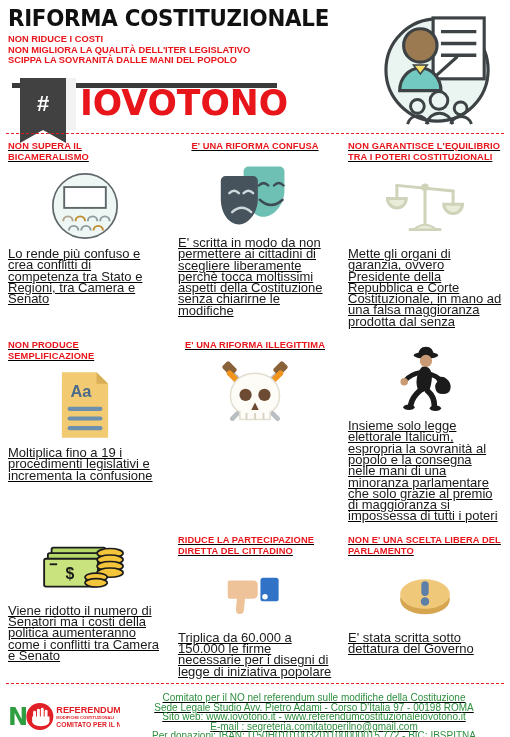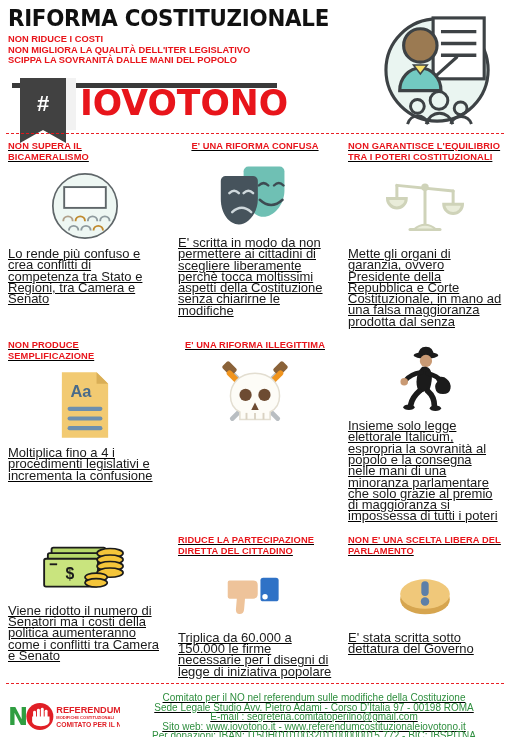--- a/index.html
+++ b/index.html
@@ -220,21 +220,21 @@
           <path d="M4 2 h36 l12 12 v56 h-48 z" fill="#f2ca72"></path>
           <path d="M40 2 l12 12 h-12 z" fill="#d9ae56"></path>
           <text x="13" y="28" font-family="Liberation Sans, sans-serif" font-size="17" font-weight="bold" fill="#4a6b8a">Aa</text>
           <g stroke="#6d8fae" stroke-width="4.2" stroke-linecap="round">
             <line x1="12" y1="40" x2="44" y2="40"></line>
             <line x1="12" y1="50" x2="44" y2="50"></line>
             <line x1="12" y1="60" x2="44" y2="60"></line>
           </g>
         </svg>
       </div>
-      <div class="cell-body">Moltiplica fino a 4 i procedimenti legislativi e incrementa la confusione</div>
+      <div class="cell-body">Moltiplica fino a 19 i procedimenti legislativi e incrementa la confusione</div>
     </div>
 
     <div class="cell">
 
       <div class="cell-title">E' UNA RIFORMA ILLEGITTIMA</div>
       <div class="cell-icon">
         <svg viewBox="0 0 80 72" width="76" height="68">
 
           <g>
             <line x1="14" y1="12" x2="64" y2="62" stroke="#b9bec2" stroke-width="5" stroke-linecap="round"></line>
@@ -355,19 +355,19 @@
           <path d="M25 16 h18 v5 q0 5 -9 5 q-9 0 -9 -5 z"></path>
         </g>
         <text x="50" y="12" font-family="Liberation Sans, sans-serif" font-size="9.5" font-weight="bold" fill="#e01f26">REFERENDUM</text>
         <text x="50" y="19" font-family="Liberation Sans, sans-serif" font-size="4.2" font-weight="bold" fill="#e01f26">MODIFICHE COSTITUZIONALI</text>
         <text x="50" y="27" font-family="Liberation Sans, sans-serif" font-size="7" font-weight="bold" fill="#e01f26">COMITATO PER IL NO</text>
       </svg>
     </div>
     <div class="footer-text">
       <div>Comitato per il NO nel referendum sulle modifiche della Costituzione</div>
       <div>Sede Legale Studio Avv. Pietro Adami - Corso D'Italia 97 - 00198 ROMA</div>
+      <div>Sito web: www.iovotono.it - www.referendumcostituzionaleiovotono.it</div>
       <div>E-mail : segreteria.comitatoperilno@gmail.com</div>
-      <div>Sito web: www.iovotono.it - www.referendumcostituzionaleiovotono.it</div>
       <div>Per donazioni: IBAN: IT50H0101003201100000015 772 - BIC: IBSPITNA</div>
     </div>
   </div>
 
 </div>
 
 </body></html>

